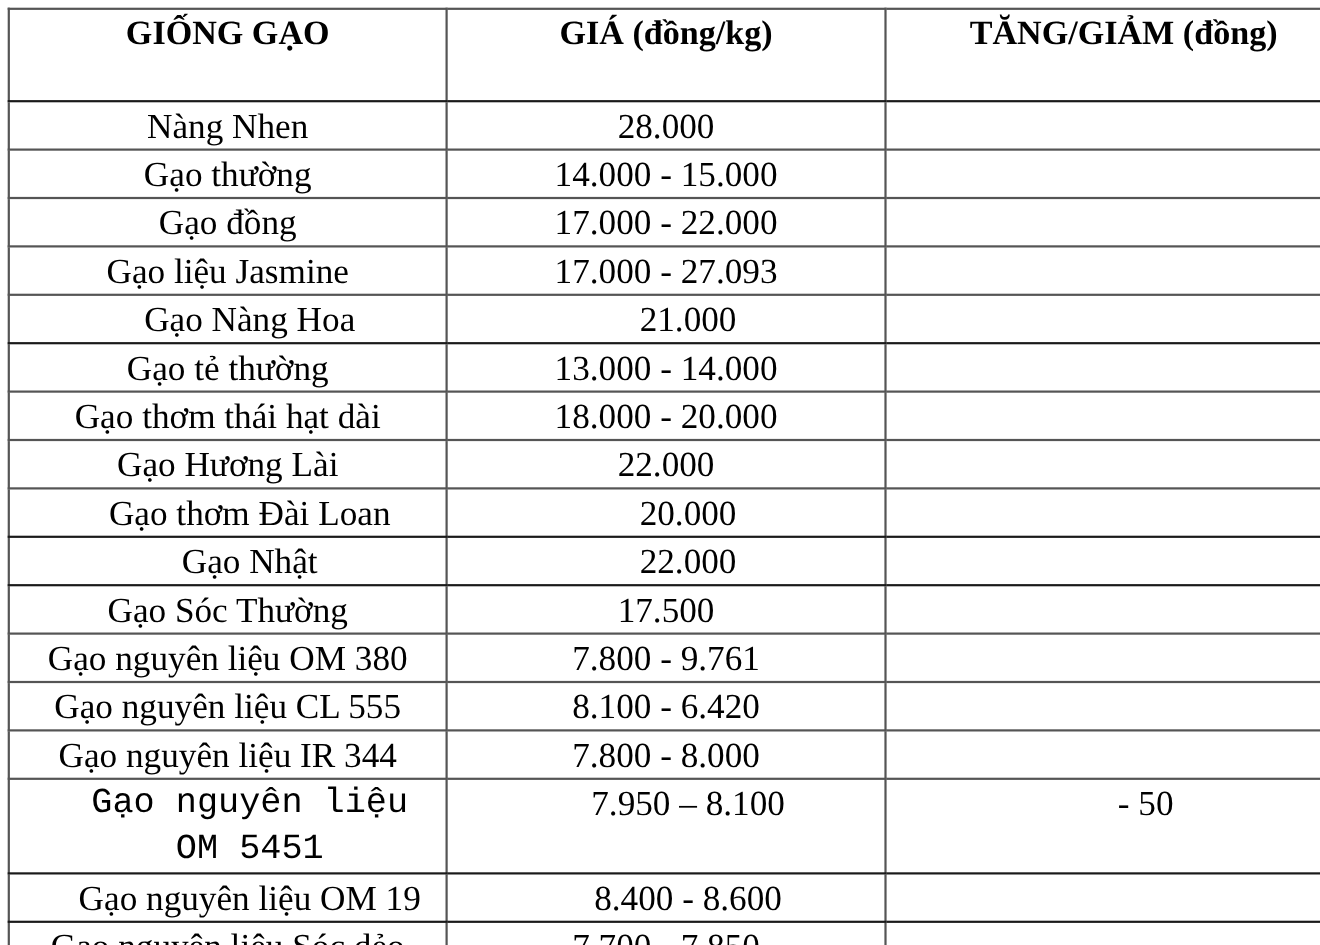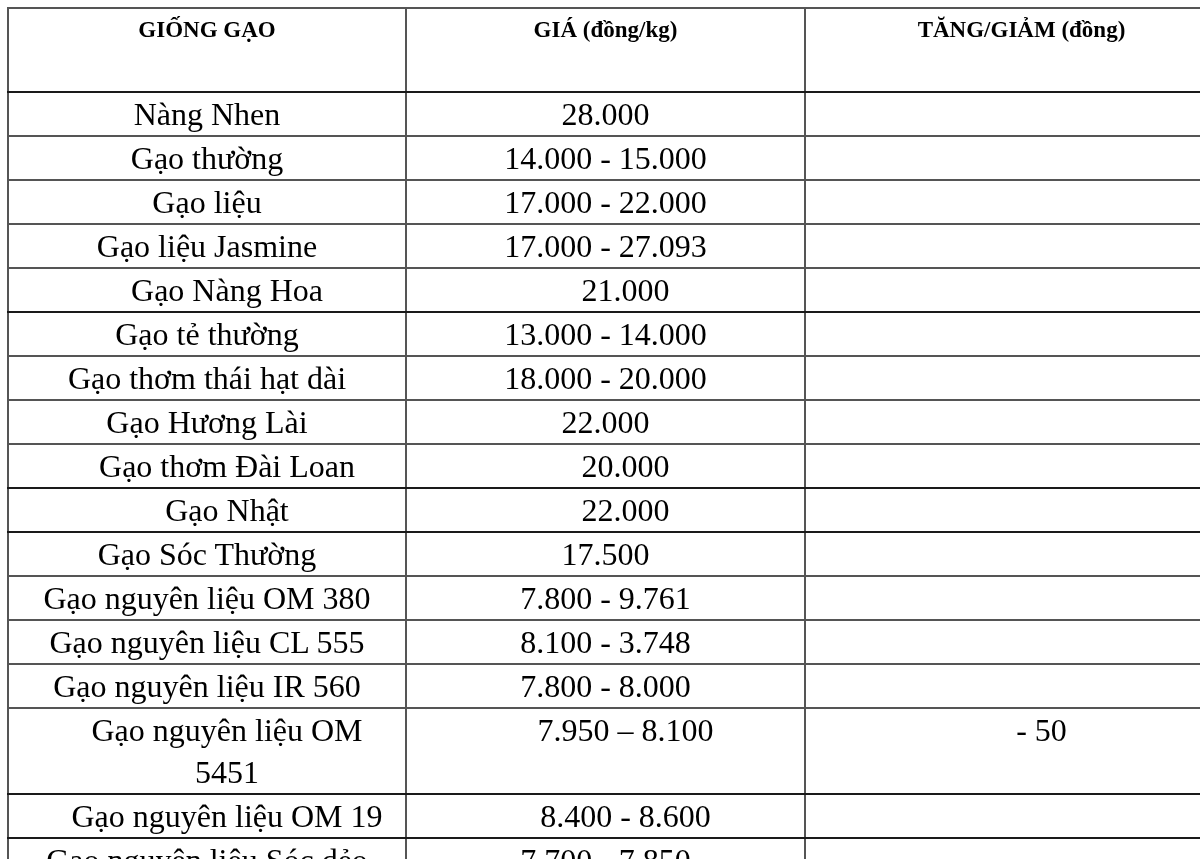--- a/index.html
+++ b/index.html
@@ -33,21 +33,21 @@
       border: 2px solid #555555;
       padding: 0;
       text-align: center;
       vertical-align: top;
       font-size: 32px;
       line-height: 41px;
     }
     th {
       height: 82px;
       font-weight: bold;
-      font-size: 23px;
+      font-size: 31px;
       line-height: 42px;
       border-bottom-color: #1a1a1a;
     }
     td {
       height: 40.5px;
       font-weight: normal;
     }
     td .cell-text {
       display: block;
       padding-top: 1px;
@@ -99,21 +99,21 @@
           </td>
         <td>
             <span class="cell-text">14.000 - 15.000</span>
           </td>
         <td>
             <span class="cell-text"></span>
           </td>
       </tr>
       <tr>
         <td>
-            <span class="cell-text">Gạo liệu</span>
+            <span class="cell-text">Gạo đồng</span>
           </td>
         <td>
             <span class="cell-text">17.000 - 22.000</span>
           </td>
         <td>
             <span class="cell-text"></span>
           </td>
       </tr>
       <tr>
         <td>
@@ -212,40 +212,40 @@
           </td>
         <td>
             <span class="cell-text"></span>
           </td>
       </tr>
       <tr>
         <td>
             <span class="cell-text">Gạo nguyên liệu CL 555</span>
           </td>
         <td>
-            <span class="cell-text">8.100 - 3.748</span>
-          </td>
-        <td>
-            <span class="cell-text"></span>
-          </td>
-      </tr>
-      <tr>
-        <td>
-            <span class="cell-text">Gạo nguyên liệu IR 560</span>
+            <span class="cell-text">8.100 - 6.420</span>
+          </td>
+        <td>
+            <span class="cell-text"></span>
+          </td>
+      </tr>
+      <tr>
+        <td>
+            <span class="cell-text">Gạo nguyên liệu IR 344</span>
           </td>
         <td>
             <span class="cell-text">7.800 - 8.000</span>
           </td>
         <td>
             <span class="cell-text"></span>
           </td>
       </tr>
       <tr class="tall">
         <td class="dark-line">
-            <span class="cell-text" style="padding: 0 30px;">Gạo nguyên liệu OM 5451</span>
+            <span class="cell-text" style="padding: 0 30px; font-family: Liberation Mono, monospace;">Gạo nguyên liệu OM 5451</span>
           </td>
         <td class="dark-line">
             <span class="cell-text">7.950 – 8.100</span>
           </td>
         <td class="dark-line">
             <span class="cell-text">- 50</span>
           </td>
       </tr>
       <tr>
         <td class="dark-line">

